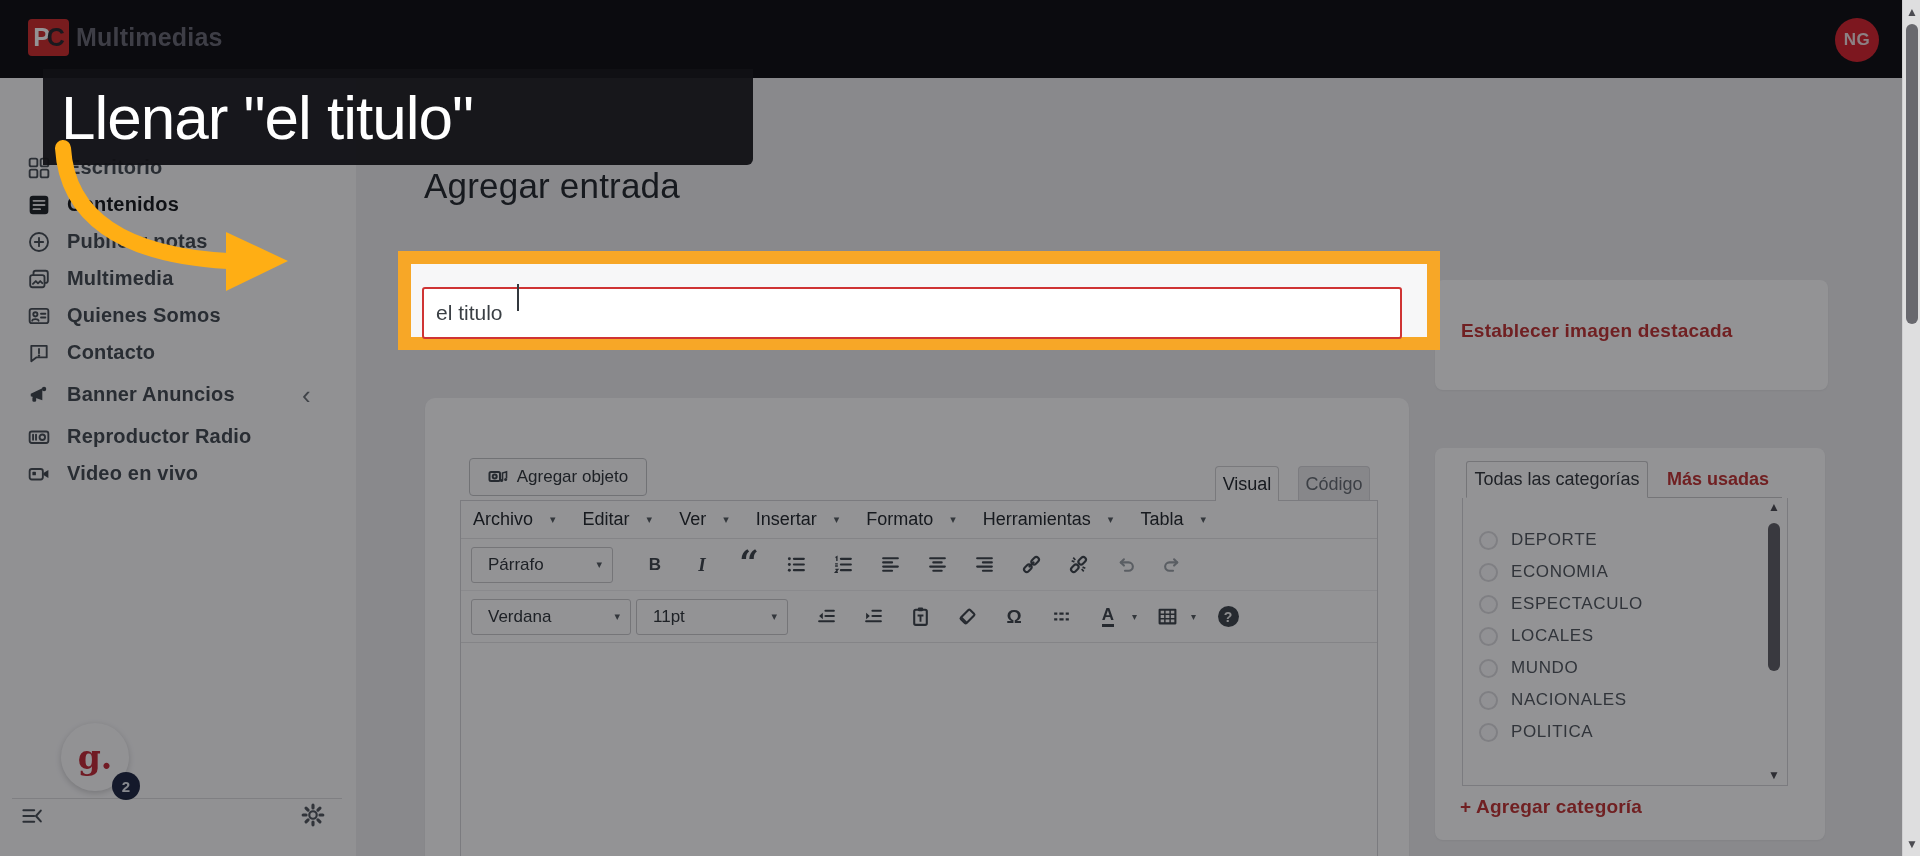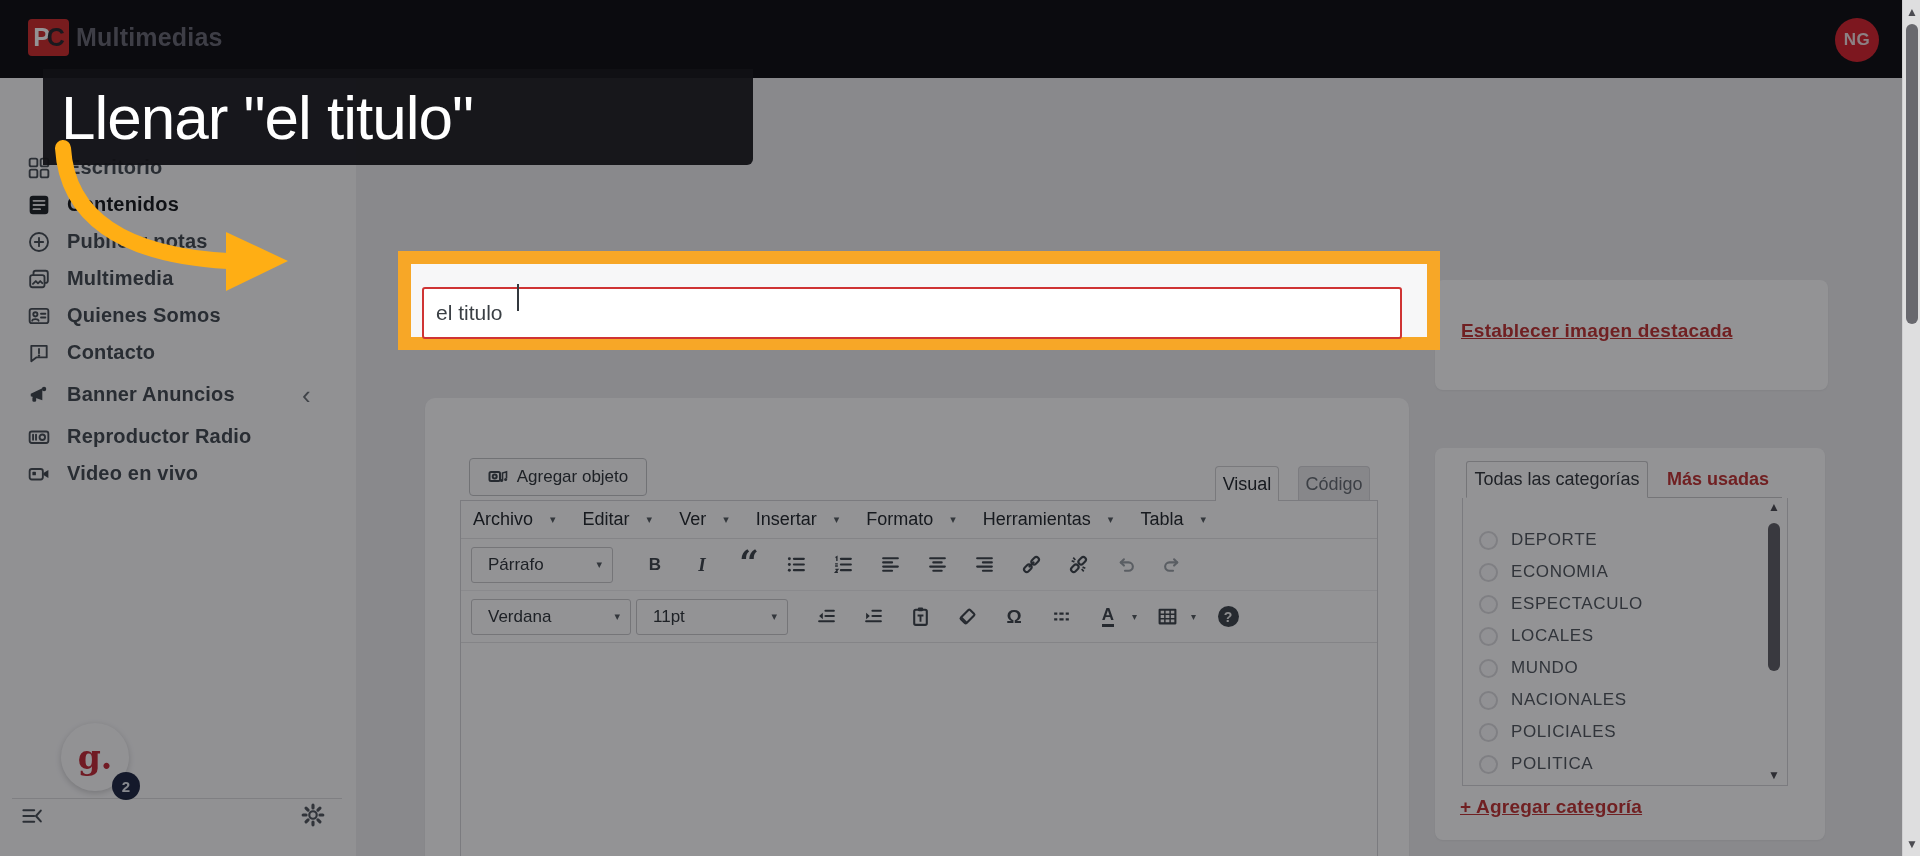--- a/index.html
+++ b/index.html
@@ -60,21 +60,21 @@
   .glyph.quote { font-family:"DejaVu Serif",serif; font-size:34px; line-height:10px; height:16px; color:#3e454c; }
   .glyph.omega { font-weight:600; font-size:19px; }
   .glyph.fore { font-size:17px; border-bottom:3px solid #3e454c; line-height:1; padding-bottom:1px; }
   .help-circle { width:21px; height:21px; border-radius:50%; background:#3e454c; color:#f2f2f2; font-size:14px; font-weight:bold;
     display:flex; align-items:center; justify-content:center; }
   .tb-caret { font-size:10px; color:#555b61; margin:0 4px 0 -2px; }
 
   
   .card { position:absolute; background:#fff; border-radius:8px; box-shadow:0 1px 2px rgba(0,0,0,.05); }
   .featured { left:1435px; top:280px; width:393px; height:110px; }
-  .red-link { color:#c13333; font-size:19px; font-weight:600; letter-spacing:.2px;text-decoration:underline; }
+  .red-link { color:#c13333; font-size:19px; font-weight:600; letter-spacing:.2px; }
   .featured .red-link { position:absolute; left:26px; top:40px; }
   .cats { left:1435px; top:448px; width:390px; height:392px; }
   .cat-tab { position:absolute; top:13px; height:37px; display:flex; align-items:center; font-size:18px; }
   .cat-tab.all { left:31px; width:182px; justify-content:center; background:#fff; border:1px solid #c9c9cc; border-bottom:1px solid #fff; border-radius:3px 3px 0 0; color:#32373c; z-index:2; }
   .cat-tab.used { left:232px; color:#c13333; font-weight:600; }
   .cat-tabline { position:absolute; left:31px; top:49px; width:316px; height:1px; background:#c9c9cc; }
   .cat-list { position:absolute; left:27px; top:50px; width:326px; height:288px; border:1px solid #d5d5d8; border-top:none; background:#fff; padding-top:26px; }
   .cat-row { display:flex; align-items:center; gap:13px; height:32px; padding-left:16px; }
   .cat-check { width:19px; height:19px; border-radius:50%; border:2px solid #dcdcdf; background:#fcfcfd; }
   .cat-label { font-size:17px; color:#50575e; letter-spacing:.6px; }
@@ -223,20 +223,21 @@
     <div class="settings-btn">
       <svg width="24" height="24" viewBox="0 0 20 20">
         <circle cx="10" cy="10" r="3.1" fill="none" stroke="#50575e" stroke-width="1.8"></circle>
         <g stroke="#50575e" stroke-width="2.6" stroke-linecap="round">
           <path d="M10 1.8v2.4M10 15.8v2.4M1.8 10h2.4M15.8 10h2.4M4.2 4.2l1.7 1.7M14.1 14.1l1.7 1.7M15.8 4.2l-1.7 1.7M5.9 14.1l-1.7 1.7"></path>
         </g>
       </svg>
     </div>
   </div>
 
+  <h1 class="page-title">Agregar entrada</h1>
 
   <div class="editor-card">
     <button class="addmedia">
       <svg width="20" height="20" viewBox="0 0 20 20">
         <rect class="tln" x="1.5" y="5" width="10.5" height="9" rx="1.5" stroke-width="1.6"></rect>
         <circle class="tln" cx="6.7" cy="9.5" r="2" stroke-width="1.6"></circle>
         <path d="M14.5 13.5V6l4-1.2v6.7" stroke="#3e454c" stroke-width="1.6" fill="none"></path>
         <circle cx="13.6" cy="13.6" r="1.5" fill="#3e454c"></circle>
           <circle cx="17.6" cy="12.4" r="1.5" fill="#3e454c"></circle>
       </svg>
@@ -440,24 +441,20 @@
       <div class="cat-row">
           <span class="cat-check"></span>
           <span class="cat-label">MUNDO</span>
         </div>
       <div class="cat-row">
           <span class="cat-check"></span>
           <span class="cat-label">NACIONALES</span>
         </div>
       <div class="cat-row">
           <span class="cat-check"></span>
-          <span class="cat-label">POLICIALES</span>
-        </div>
-      <div class="cat-row">
-          <span class="cat-check"></span>
           <span class="cat-label">POLITICA</span>
         </div>
 
       <div class="cat-scroll">
         <span class="scroll-arrow" style="top:0">▲</span>
         <div class="thumb"></div>
         <span class="scroll-arrow" style="bottom:0">▼</span>
       </div>
     </div>
 

